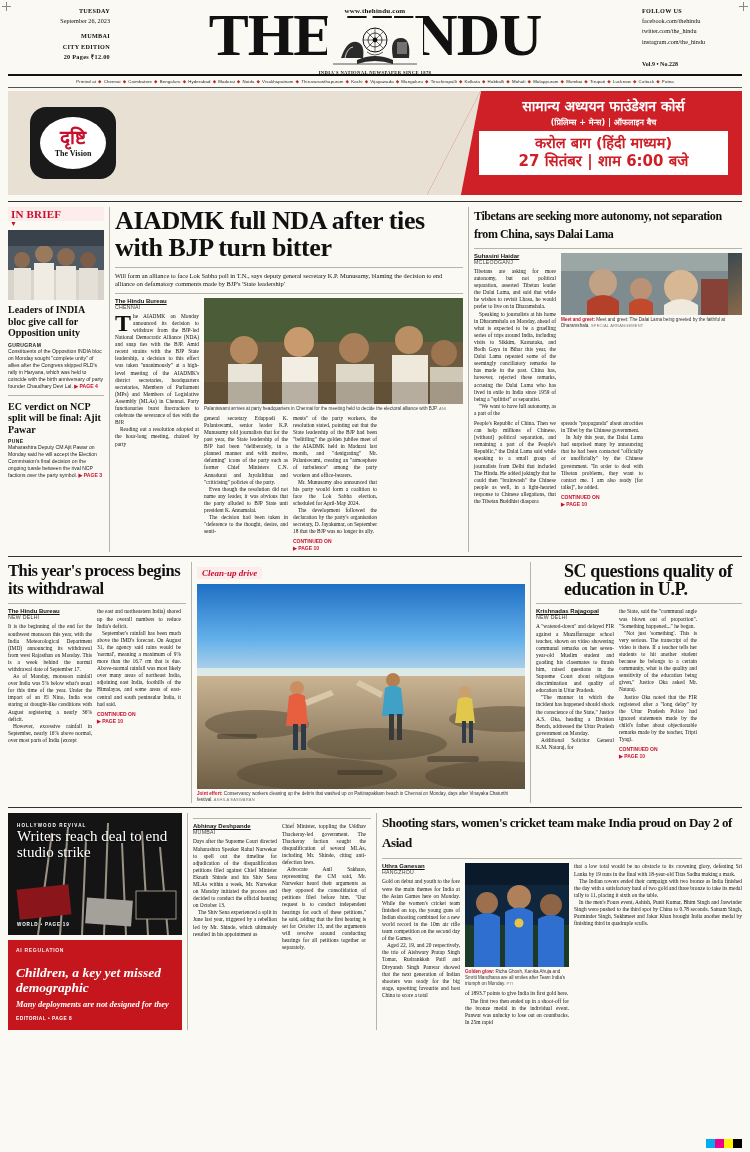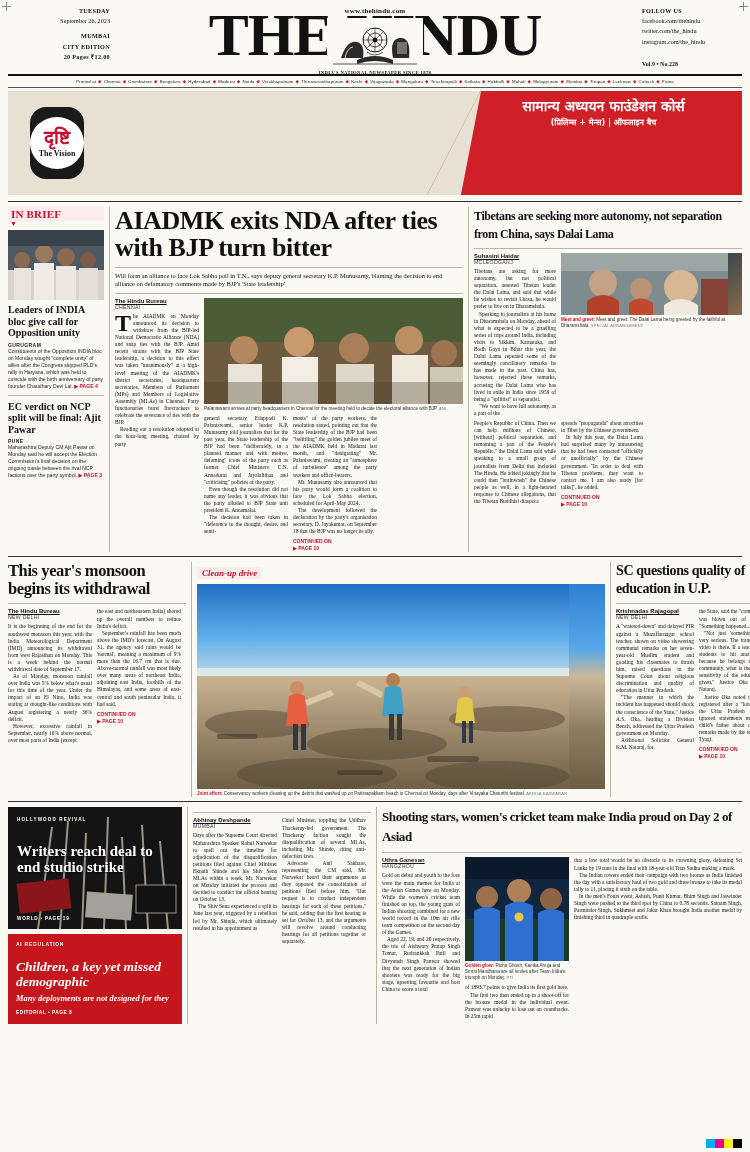--- a/index.html
+++ b/index.html
@@ -48,21 +48,21 @@
   .citystrip {
     font-size:4.3px; letter-spacing:.15px; text-align:center;
     padding:3px 0 3px 0; color:#222; white-space:nowrap;
     font-family:"Liberation Sans", sans-serif;
   }
   .citystrip .sep { color:#b03030; padding:0 2px; font-size:4.5px;}
 
   
   .adbanner { position:relative; height:104px; margin-top:3px; background:#e8e0d2; overflow:hidden; display:flex; }
   .ad-left { width:62%; display:flex; align-items:center; padding-left:22px; position:relative; z-index:2;}
-  .ad-logo { width:54px; height:72px; background:#1a1a1a; border-radius:16px; display:flex; align-items:center; justify-content:center; flex:none;}
+  .ad-logo { width:86px; height:72px; background:#1a1a1a; border-radius:16px; display:flex; align-items:center; justify-content:center; flex:none;}
   .ad-logo-inner { width:66px; height:52px; background:#fff; border-radius:50%; display:flex; flex-direction:column; align-items:center; justify-content:center;}
   .ad-logo-hi { font-size:19px; color:#c8102e; font-weight:bold; line-height:1; font-family:"DejaVu Sans", sans-serif;}
   .ad-logo-sub { font-size:8px; font-weight:bold; color:#111; margin-top:2px; font-family:"Liberation Serif",serif;}
   .ad-name-wrap { margin-left:14px; }
   .ad-name { font-family:"DejaVu Sans", sans-serif; font-weight:bold; font-size:44px; line-height:44px; color:#1a1a1a; letter-spacing:-1px;}
   .ad-phone { font-family:"DejaVu Sans", sans-serif; font-weight:bold; font-size:14px; margin-top:2px; text-align:right; color:#111;}
   .ad-phone .ph-ic { display:inline-block; width:12px; height:12px; border:1.6px solid #111; border-radius:50%; position:relative; margin-right:3px; vertical-align:-1px;}
   .ad-phone .ph-ic:after{content:"";position:absolute;left:2.5px;top:2px;width:5px;height:5px;border-left:1.6px solid #111;border-bottom:1.6px solid #111;transform:rotate(-40deg);}
   .ad-right { position:absolute; right:0; top:0; width:315px; height:104px; background:#cf2027;
               clip-path: polygon(17% 0, 100% 0, 100% 100%, 0 100%); color:#fff; z-index:1;}
@@ -108,21 +108,21 @@
   .ph.p-hollywood { height:122px; background:linear-gradient(170deg,#2b2b2b,#171717 60%,#3a2f2f); }
 
   .redbox { background:#c4161c; color:#fff; padding:7px 8px 9px 8px; }
   .redbox .kick { font-family:"Liberation Sans",sans-serif; font-size:5px; font-weight:bold; letter-spacing:.7px; opacity:.92;}
   .redbox .t { font-family:"Liberation Serif",serif; font-style:italic; font-weight:bold; font-size:13.5px; line-height:15px; margin-top:12px;}
   .redbox .s { font-family:"Liberation Serif",serif; font-style:italic; font-weight:bold; font-size:8.4px; line-height:10px; margin-top:5px;}
   .redbox .p { font-family:"Liberation Sans",sans-serif; font-size:4.8px; font-weight:bold; letter-spacing:.5px; margin-top:6px;}
 
   .hollybox { position:relative; height:122px; color:#fff; padding:10px 9px; }
   .hollybox .kick { font-family:"Liberation Sans",sans-serif; font-size:4.6px; font-weight:bold; letter-spacing:1.1px;}
-  .hollybox .t { font-family:"Liberation Serif",serif; font-weight:bold; font-size:15px; line-height:16px; margin-top:21px; text-shadow:0 1px 2px rgba(0,0,0,.7);}
+  .hollybox .t { font-family:"Liberation Serif",serif; font-weight:normal; font-size:15px; line-height:16px; margin-top:0; text-shadow:0 1px 2px rgba(0,0,0,.7);}
   .hollybox .p { position:absolute; left:9px; bottom:8px; font-family:"Liberation Sans",sans-serif; font-size:4.6px; font-weight:bold; letter-spacing:.8px;}
 
   .cleanup-kick { font-family:"Liberation Serif",serif; font-style:italic; font-weight:bold; font-size:9px; color:#c8102e; background:#fdecec; display:inline-block; padding:1px 5px; }
 
   .cmyk { position:absolute; right:8px; bottom:4px; display:flex; }
   .cmyk span { width:9px; height:9px; display:block; }
   .corner-mark { position:absolute; width:9px; height:9px; }
   .corner-mark:before{content:"";position:absolute;left:4px;top:0;width:1px;height:9px;background:#888;}
   .corner-mark:after{content:"";position:absolute;top:4px;left:0;height:1px;width:9px;background:#888;}
 </style>
@@ -187,20 +187,24 @@
           <div class="ad-logo-hi">दृष्टि</div>
           <div class="ad-logo-sub">The Vision</div>
         </div>
       </div>
     </div>
     <div class="ad-right">
       <div class="slant"></div>
       <div class="ad-r-inner">
         <div class="ad-hi1">सामान्य अध्ययन फाउंडेशन कोर्स</div>
         <div class="ad-hi2">(प्रिलिम्स + मेन्स) | ऑफलाइन बैच</div>
+        <div class="ad-white-band">
+          <div class="ad-hi3">करोल बाग  (हिंदी माध्यम)</div>
+          <div class="ad-hi4">27 सितंबर | शाम 6:00 बजे</div>
+        </div>
       </div>
     </div>
   </div>
 
   <div class="hrule-dark" style="margin-top:6px"></div>
 
   <div class="band">
 
     <div style="width:96px;flex:none;">
       <div class="inbrief-hd">IN BRIEF</div>
@@ -233,21 +237,21 @@
       <div>
         <div class="brief-h">EC verdict on NCP split will be final: Ajit Pawar</div>
         <div class="brief-place">PUNE</div>
         <div class="brief-body"><span>Maharashtra Deputy CM Ajit Pawar on Monday said he will accept the Election Commission's final decision on the ongoing tussle between the rival NCP factions over the party symbol.</span> <span class="pg">▶ PAGE 3</span></div>
       </div>
     </div>
 
     <div class="vline"></div>
 
     <div style="width:348px;flex:none;">
-      <h1 class="head" style="font-size:26px;line-height:27px;">AIADMK exits NDA after ties with BJP turn bitter</h1>
+      <h1 class="head" style="font-size:26px;line-height:27px;">AIADMK full NDA after ties with BJP turn bitter</h1>
       <div class="hrule" style="margin:6px 0 4px 0;"></div>
       <div style="font-family:'Liberation Serif',serif;font-size:6.4px;line-height:8.4px;">Will form an alliance to face Lok Sabha poll in T.N., says deputy general secretary K.P. Munusamy, blaming the decision to end alliance on defamatory comments made by BJP's 'State leadership'</div>
       <div class="hrule" style="margin:4px 0 4px 0;"></div>
 
       <div style="display:flex;gap:5px;">
         <div style="width:84px;flex:none;">
           <div class="byline">The Hindu Bureau</div>
           <div class="byplace">CHENNAI</div>
           <div class="body">
             <p class="first"><span style="float:left;font-size:24px;line-height:18px;font-weight:bold;padding-right:2px;margin-top:1px;">T</span><span>he AIADMK on Monday announced its decision to withdraw from the BJP-led National Democratic Alliance (NDA) and snap ties with the BJP. Amid recent strains with the BJP State leadership, a decision to this effect was taken "unanimously" at a high-level meeting of the AIADMK's district secretaries, headquarters secretaries, Members of Parliament (MPs) and Members of Legislative Assembly (MLAs) in Chennai. Party functionaries burst firecrackers to celebrate the severance of ties with the BJP.</span></p>
@@ -335,21 +339,21 @@
         </div>
       </div>
     </div>
   </div>
 
   <div class="hrule-dark" style="margin-top:4px;"></div>
 
   <div class="band">
 
     <div style="width:178px;flex:none;">
-      <h1 class="head" style="font-size:16.5px;line-height:18px;">This year's monsoon begins its withdrawal</h1>
+      <h1 class="head" style="font-size:16.5px;line-height:18px;">This year's process begins its withdrawal</h1>
       <div class="hrule" style="margin:5px 0 4px 0;"></div>
       <div style="display:flex;gap:5px;">
         <div style="width:84px;">
           <div class="byline">The Hindu Bureau</div>
           <div class="byplace">NEW DELHI</div>
           <div class="body">
             <p class="first">It is the beginning of the end for the southwest monsoon this year, with the India Meteorological Department (IMD) announcing its withdrawal from west Rajasthan on Monday. This is a week behind the normal withdrawal date of September 17.</p>
             <p>As of Monday, monsoon rainfall over India was 5% below what's usual for this time of the year. Under the impact of an El Nino, India was staring at drought-like conditions with August registering a nearly 36% deficit.</p>
             <p>However, excessive rainfall in September, nearly 16% above normal, over most parts of India (except</p>
           </div>
@@ -358,21 +362,21 @@
           <p class="first">the east and northeastern India) shored up the overall numbers to reduce India's deficit.</p>
           <p>September's rainfall has been much above the IMD's forecast. On August 31, the agency said rains would be 'normal', meaning a maximum of 9% more than the 16.7 cm that is due. Above-normal rainfall was most likely over many areas of northeast India, adjoining east India, foothills of the Himalayas, and some areas of east-central and south peninsular India, it had said.</p>
           <div class="cont" style="white-space:pre-line">CONTINUED ON
 ▶ PAGE 10</div>
         </div>
       </div>
     </div>
 
     <div class="vline"></div>
 
-    <div style="width:408px;flex:none;">
+    <div style="width:328px;flex:none;">
       <div class="cleanup-kick">Clean-up drive</div>
       <div class="ph p-beach" style="margin-top:4px;">
         <svg viewBox="0 0 372 205" width="372" height="205" style="position:absolute;inset:0;">
           <defs>
             <linearGradient id="sky" x1="0" y1="0" x2="0" y2="1">
               <stop offset="0%" stop-color="#1f6fc4"></stop>
                 <stop offset="60%" stop-color="#63b0ea"></stop>
                 <stop offset="100%" stop-color="#bcd7e8"></stop>
             </linearGradient>
             <linearGradient id="sand" x1="0" y1="0" x2="0" y2="1">
@@ -416,21 +420,21 @@
             <rect x="140" y="186" width="46" height="5" rx="2"></rect>
           </g>
         </svg>
       </div>
       <div class="caption" style="padding-right:4px;"><b>Joint effort:</b> <span>Conservancy workers cleaning up the debris that washed up on Pattinapakkam beach in Chennai on Monday, days after Vinayaka Chaturthi festival.</span> <span class="credit">AKHILA EASWARAN</span></div>
     </div>
 
     <div class="vline"></div>
 
     <div style="flex:1;">
-      <h1 class="head" style="font-size:14px;line-height:18px;">SC questions quality of education in U.P.</h1>
+      <h1 class="head" style="font-size:18px;line-height:18px;margin-left:28px;">SC questions quality of education in U.P.</h1>
       <div class="hrule" style="margin:5px 0 4px 0;"></div>
       <div style="display:flex;gap:5px;">
         <div style="width:78px;">
           <div class="byline">Krishnadas Rajagopal</div>
           <div class="byplace">NEW DELHI</div>
           <div class="body">
             <p class="first">A "watered-down" and delayed FIR against a Muzaffarnagar school teacher, shown on video showering communal remarks on her seven-year-old Muslim student and goading his classmates to thrash him, raised questions in the Supreme Court about religious discrimination and quality of education in Uttar Pradesh.</p>
             <p>"The manner in which the incident has happened should shock the conscience of the State," Justice A.S. Oka, heading a Division Bench, addressed the Uttar Pradesh government on Monday.</p>
             <p>Additional Solicitor General K.M. Nataraj, for</p>
           </div>

